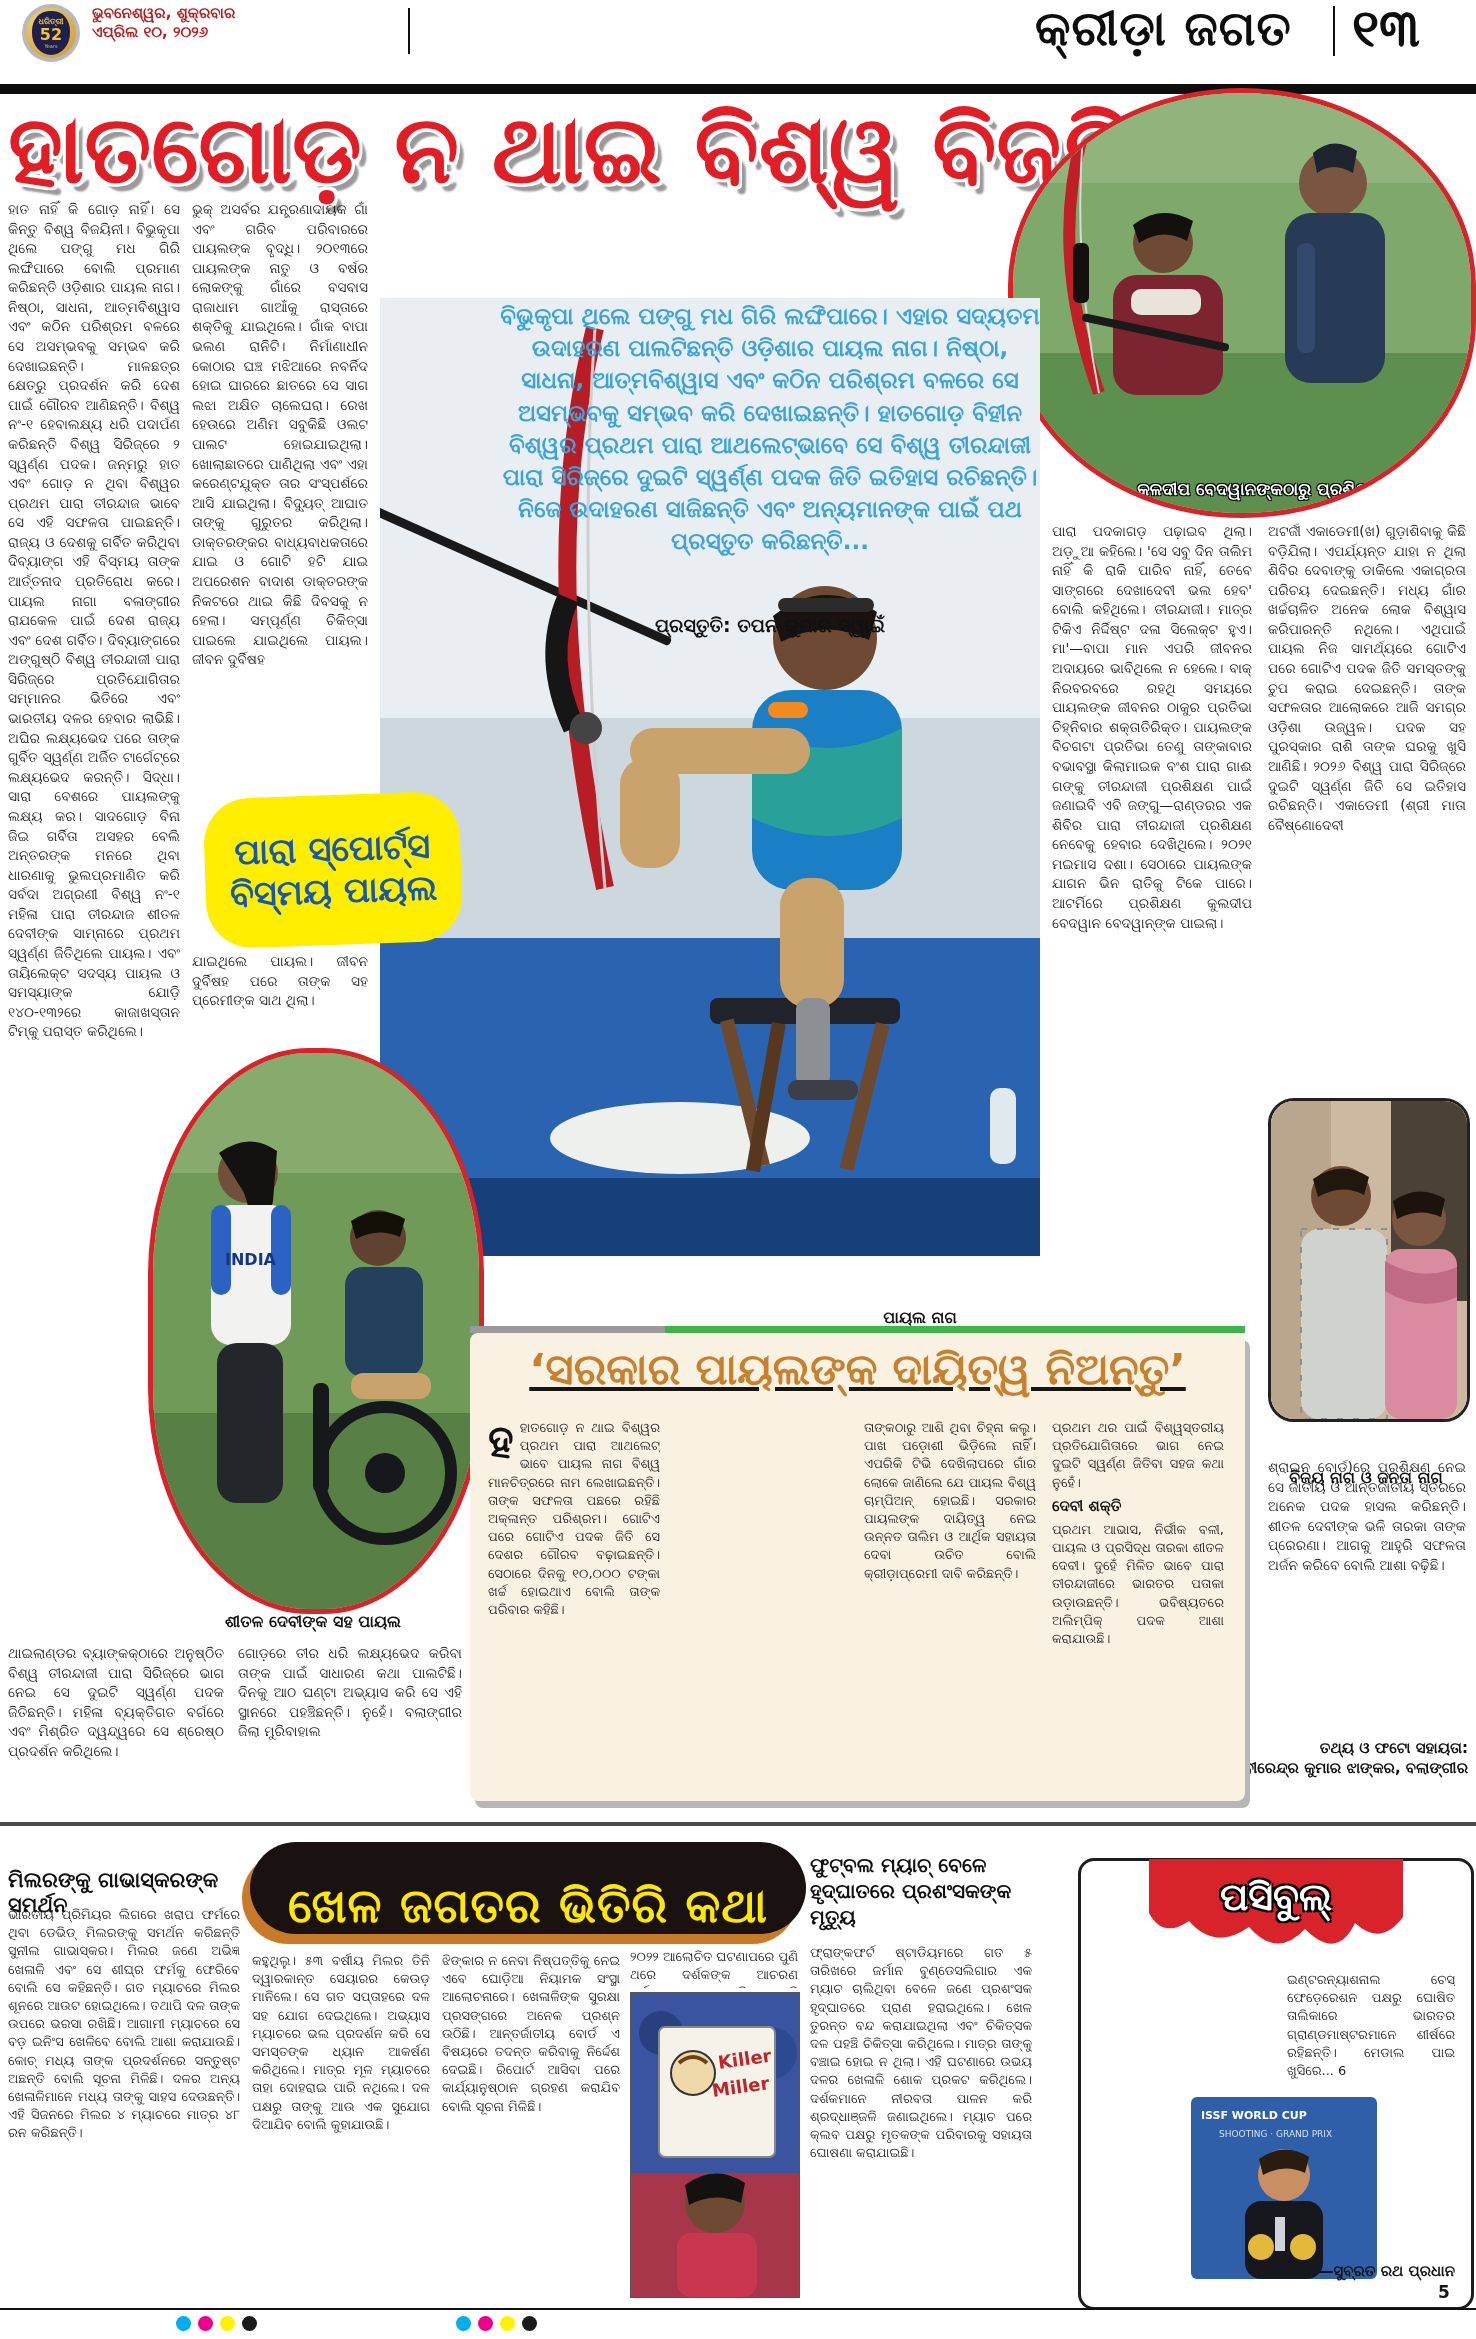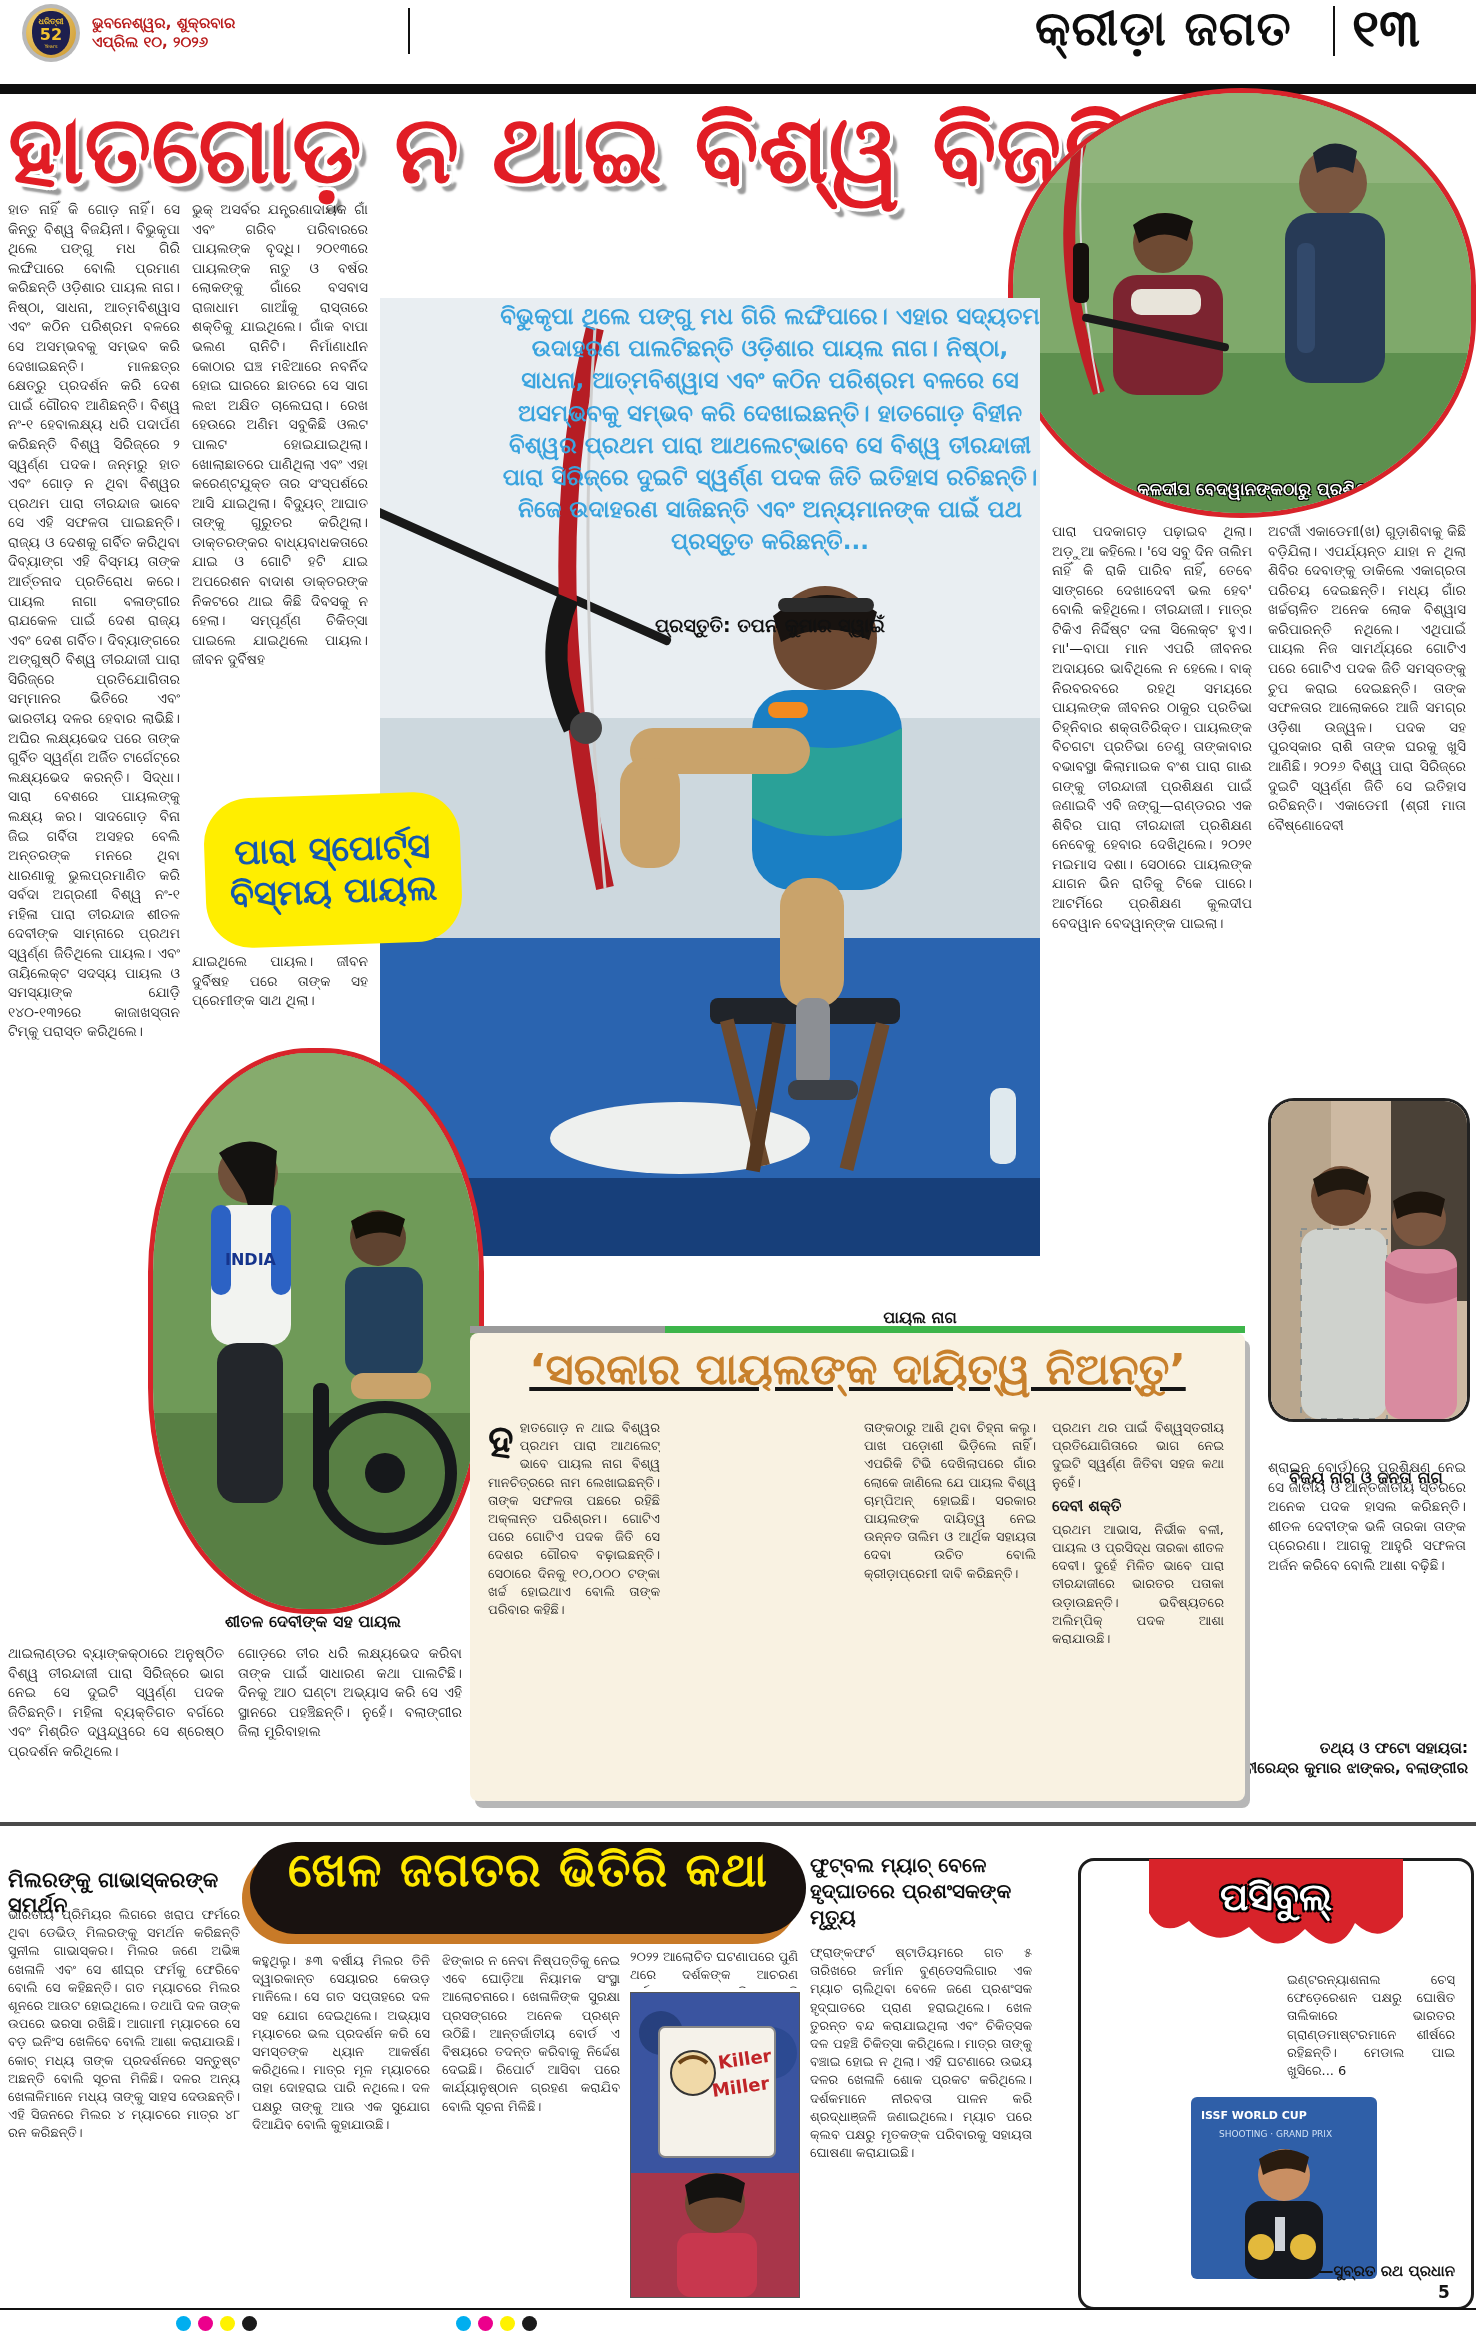--- a/index.html
+++ b/index.html
@@ -30,21 +30,21 @@
     display:flex;align-items:center;justify-content:center;text-align:center;}
   .yellow-box-text{font-size:35px;font-weight:bold;color:#1558ae;line-height:1.2;}
   
   .quote-box{background:#f9f2e2;border-radius:8px;box-shadow:5px 7px 0 #b7b7b7;text-decoration:underline;}
   .quote-headline{font-size:43px;font-weight:bold;color:#c8802c;text-align:center;line-height:1.05;}
   .q-col{position:absolute;top:86px;height:372px;}
   .dropcap{float:left;font-size:44px;line-height:.9;font-weight:bold;margin:2px 6px 0 0;color:#111;}
   .subhead-bold{font-weight:bold;font-size:15px;color:#111;margin:4px 0;}
   
   .banner-orange{background:#c87a28;border-radius:58px;}
-  .banner-black{background:#191210;border-radius:58px;display:flex;align-items:flex-start;justify-content:center;}
+  .banner-black{background:#191210;border-radius:58px;display:flex;align-items:flex-end;justify-content:center;}
   .banner-text{color:#ffe800;font-size:47px;font-weight:bold;letter-spacing:1px;white-space:nowrap;}
   .bottom-subhead{font-size:21px;font-weight:bold;color:#101010;line-height:1.2;}
   .bold-lead{font-size:20px;font-weight:bold;color:#101010;line-height:1.3;}
   
   .pasibul-box{background:#fff;border:3px solid #1d1d1d;border-radius:16px;}
   .pasibul-title{color:#fff;font-size:38px;font-weight:bold;
     text-shadow:-2px -2px 0 #000,2px -2px 0 #000,-2px 2px 0 #000,2px 2px 0 #000;}
   .credit-line{font-weight:bold;font-size:15px;color:#111;text-align:right;line-height:1.35;}
   .dot{width:15px;height:15px;border-radius:50%;display:inline-block;margin-right:7px;}
   
@@ -53,21 +53,21 @@
   .logo-gold{width:50px;height:50px;border-radius:50%;background:radial-gradient(circle at 35% 30%,#f6d77a,#c9932b);
     display:flex;align-items:center;justify-content:center;}
   .logo-core{width:38px;height:44px;border-radius:45% 45% 50% 50%;background:#1d1f4e;
     display:flex;flex-direction:column;align-items:center;justify-content:center;color:#f4c430;}
 </style>
 </head>
 <body>
 
 <div id="page">
 
-  <div class="abs" style="left:22px;top:4px;display:flex;align-items:center;gap:12px;">
+  <div class="abs" style="left:22px;top:4px;display:flex;align-items:flex-start;gap:12px;">
     <div class="logo-ring">
       <div class="logo-gold">
         <div class="logo-core">
           <div style="font-size:8px;font-weight:bold;">ଧରିତ୍ରୀ</div>
           <div style="font-size:16px;font-weight:bold;line-height:1;">52</div>
           <div style="font-size:5px;">Years</div>
         </div>
       </div>
     </div>
     <div>

